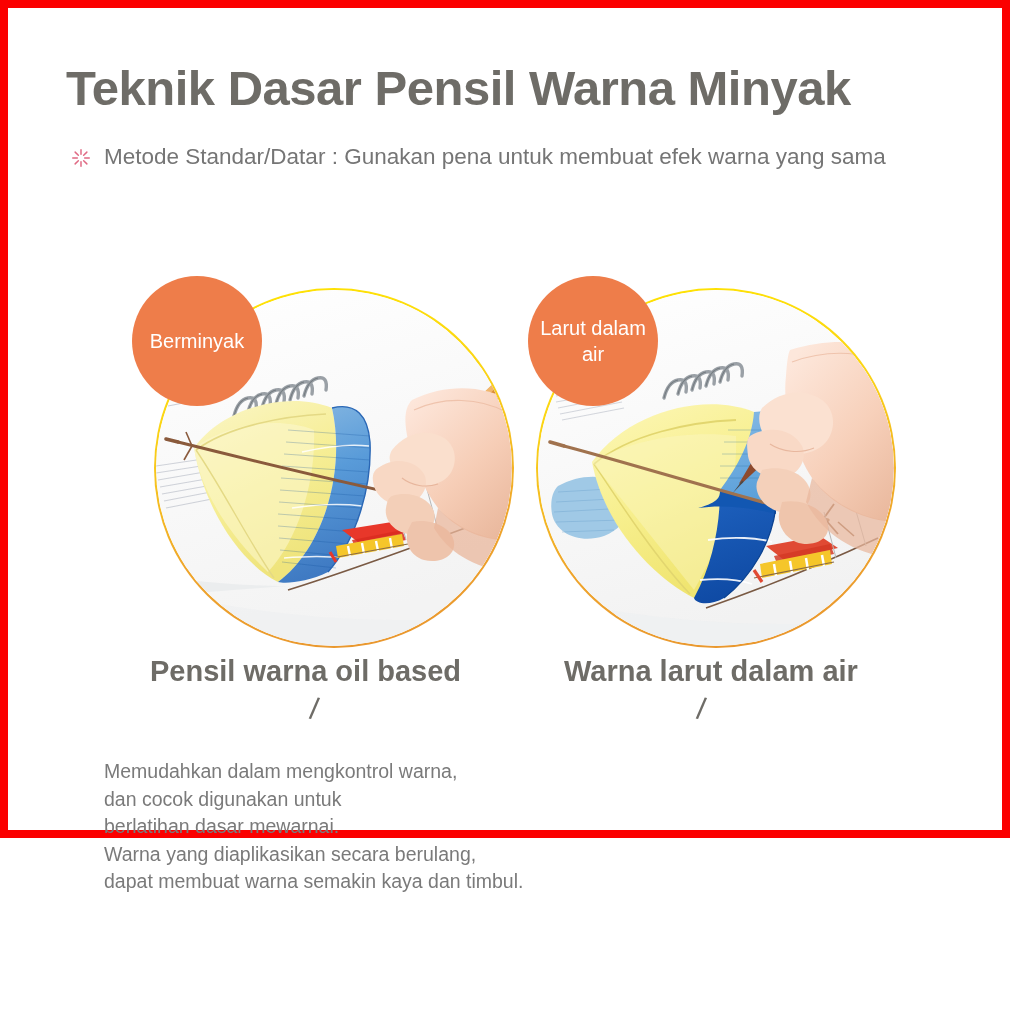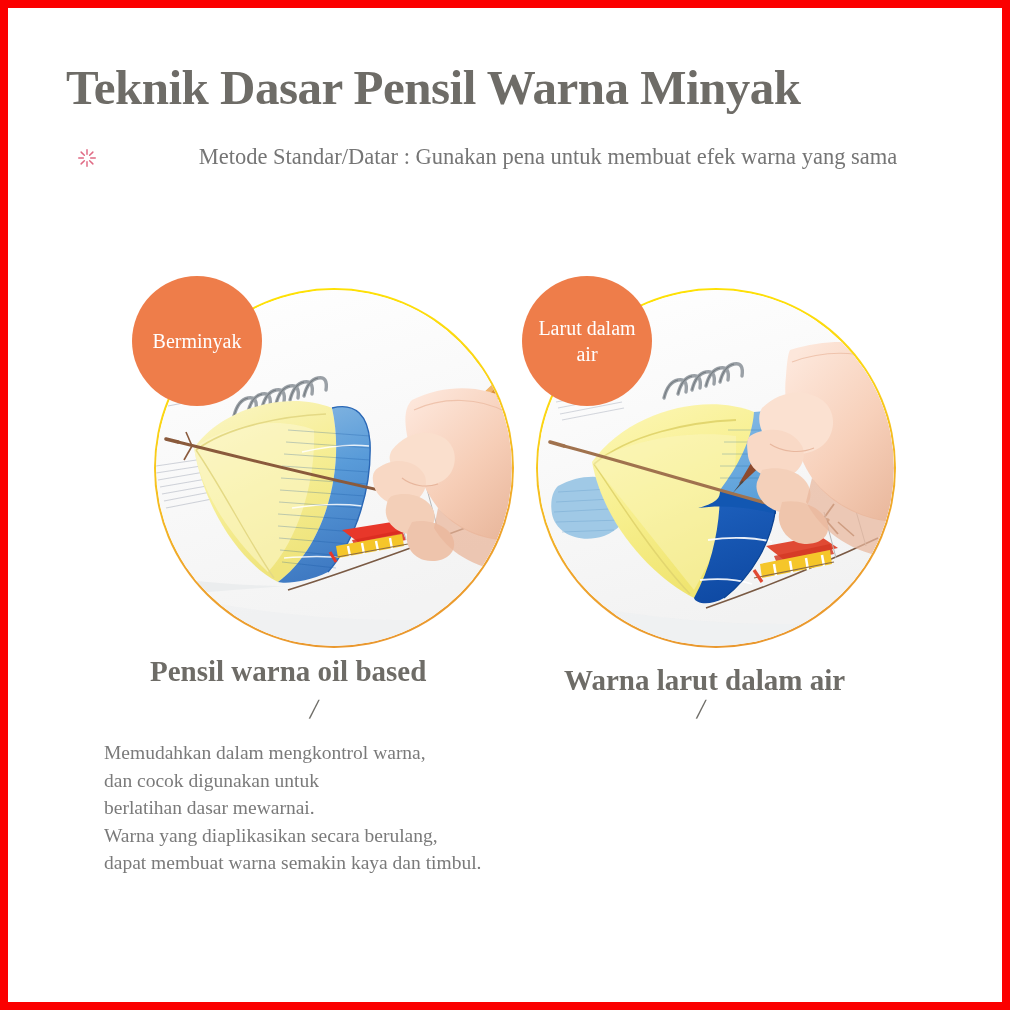--- a/index.html
+++ b/index.html
@@ -11,25 +11,24 @@
     width: 1010px;
     height: 1010px;
     overflow: hidden;
     font-family: "Liberation Sans", sans-serif;
   }
 
   
   .page {
     position: relative;
     width: 1010px;
-    height: 1010px;
+    height: 838px;
     box-sizing: border-box;
     background: #701a75;
     border: 8px solid #fb0000;
-    font-family: Liberation Serif, serif;
   }
   .inner {
     position: absolute;
     inset: 0;
     background: #ffffff;
   }
 
   
   .title {
     position: absolute;
@@ -39,24 +38,23 @@
     font-size: 49px;
     font-weight: 700;
     letter-spacing: -0.5px;
     color: #6e6c67;
     line-height: 1.08;
     white-space: nowrap;
   }
 
   .bullets {
     position: absolute;
-    left: 68px;
+    left: 62px;
     top: 132px;
     width: 910px;
-    text-align: center;
   }
   .bullet-row {
     position: relative;
     display: block;
     padding-left: 34px;
     color: #757575;
     font-size: 22.5px;
     line-height: 33px;
     margin-bottom: 6px;
   }
@@ -117,50 +115,50 @@
     display: flex;
     align-items: center;
     justify-content: center;
     text-align: center;
     font-size: 20px;
     line-height: 26px;
     padding: 0 8px;
     box-sizing: border-box;
     z-index: 4;
   }
-  .panel.right .badge { left: 8px; }
+  .panel.right .badge { left: 14px; }
 
   
   .cap-head {
     position: absolute;
     font-size: 29px;
     font-weight: 700;
     color: #6e6c67;
     white-space: nowrap;
   }
   .cap-head.l { left: 142px; top: 647px; }
-  .cap-head.r { left: 556px; top: 647px; margin-top: 9px; }
+  .cap-head.r { left: 556px; top: 647px; }
 
   .slash {
     position: absolute;
     font-size: 30px;
     color: #6e6c67;
     transform: rotate(8deg);
   }
   .slash.l { left: 302px; top: 684px; }
   .slash.r { left: 689px; top: 684px; }
 
   .cap-body {
     position: absolute;
     color: #7a7a7a;
     font-size: 19.5px;
     line-height: 27.5px;
     white-space: pre-line;
   }
-  .cap-body.l { left: 96px; top: 731px; width: 470px; }
+  .cap-body.l { left: 96px; top: 750px; width: 470px; }
   .cap-body.r { left: 548px; top: 741px; width: 430px; }
 </style>
 </head>
 <body>
 
 <div class="page">
   <div class="inner">
 
     <div class="title">Teknik Dasar Pensil Warna Minyak</div>
 

